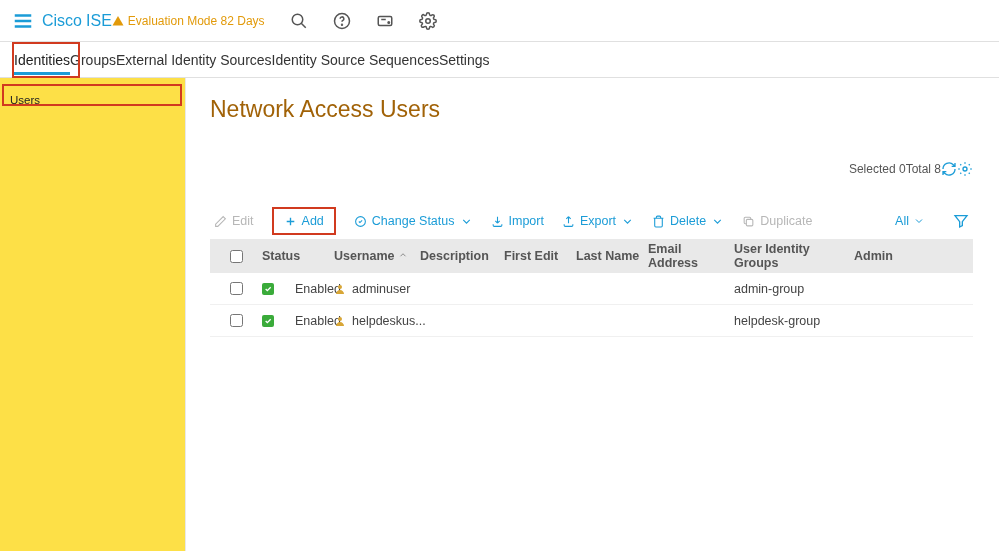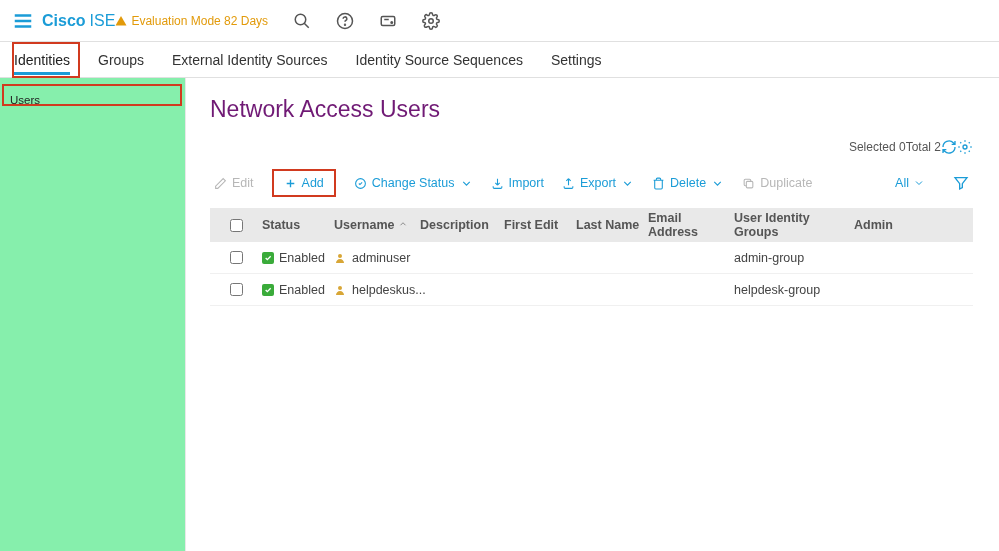--- a/index.html
+++ b/index.html
@@ -1,47 +1,47 @@
 <!DOCTYPE html>
 <html><head>
   <meta charset="utf-8">
   <style>
     * { margin: 0; padding: 0; box-sizing: border-box; }
     body { font-family: -apple-system, BlinkMacSystemFont, "Segoe UI", Helvetica, Arial, sans-serif; font-size: 13px; color: #333; background: #fff; }
     
     .header { display: flex; align-items: center; height: 42px; padding: 0 12px; border-bottom: 1px solid #e0e0e0; }
     .hamburger { display:inline-flex; align-items:center; justify-content:center; width:22px; height:22px; color:#1b9cd7; cursor:pointer; margin-right:8px }
-    .brand { color:#1b9cd7; font-size:16px; font-weight:700; margin-right:4px }
+    .brand { color:#1b9cd7; font-size:16px; font-weight:400; margin-right:4px }
     .brand-sub { color:#1b9cd7; font-size:16px; font-weight:400 }
     .breadcrumb-wrap { flex:1; display:flex; justify-content:center }
     .breadcrumb { border:2px solid #d13a1f; padding:4px 14px; font-size:15px; color:#444 }
     .header-right { display:flex; align-items:center; gap:25px }
     .eval-badge { color:#e29a0a; font-size:12px; display:flex; align-items:center; gap:4px }
     .eval-badge svg { width:12px; height:12px }
     .header-icon { width:18px; height:18px; color:#555; cursor:pointer; display:inline-flex; align-items:center; justify-content:center }
     
-    .topnav { display:flex; align-items:center; height:36px; padding:0 14px; border-bottom:1px solid #e0e0e0; gap:28px }
+    .topnav { display:flex; align-items:center; height:36px; padding:0 14px; border-bottom:1px solid #e0e0e0; }
     .topnav-item { font-size:14px; color:#333; cursor:pointer; height:100%; display:flex; align-items:center; position:relative }
     .topnav-item.active { color:#222 }
     .topnav-item.active::after { content:""; position:absolute; bottom:2px; left:0; right:0; height:3px; background:#1b9cd7 }
     .topnav-highlight { position:absolute; border:2px solid #d13a1f; pointer-events:none; left:12px; top:42px; width:68px; height:36px }
     
     .layout { display:flex; height:calc(551px - 42px - 36px) }
-    .sidebar { width:186px; border-right:1px solid #e8e8e8; background:#86efac; padding-top:10px; position:relative }
+    .sidebar { width:186px; border-right:1px solid #e8e8e8; background:#fde047; padding-top:10px; position:relative }
     .side-item { font-size:11.5px; color:#555; padding:6px 10px; cursor:pointer }
     .side-item.sel { color:#222 }
     .side-highlight { border:2px solid #d13a1f; position:absolute; top:6px; left:2px; width:180px; height:22px; pointer-events:none }
     
     .main { flex:1; padding:18px 26px 18px 24px }
-    .page-title { font-size:23px; font-weight:400; color:#701a75; margin-bottom:16px }
-    .meta-row { display:flex; justify-content:flex-end; align-items:center; gap:0; font-size:12px; color:#555; margin-bottom:8px }
+    .page-title { font-size:23px; font-weight:400; color:#a16207; margin-bottom:38px }
+    .meta-row { display:flex; justify-content:flex-end; align-items:center; gap:0; font-size:12px; color:#555; margin-bottom:24px }
     .meta-row .refresh-icon, .meta-row .gear-icon { width:16px; height:16px; color:#1b9cd7; cursor:pointer }
     .meta-row .gear-icon { color:#1b9cd7 }
     
-    .toolbar { display:flex; align-items:center; gap:18px; padding:6px 4px 11px }
+    .toolbar { display:flex; align-items:center; gap:18px; padding:6px 4px 4px }
     .tool-btn { font-size:12.5px; display:inline-flex; align-items:center; gap:5px; cursor:pointer }
     .tool-btn.disabled { color:#b7b7b7; cursor:default }
     .tool-btn.primary { color:#1b9cd7 }
     .tool-btn svg { width:13px; height:13px }
     .add-highlight { border:2px solid #d13a1f; padding:5px 10px; display:inline-flex; align-items:flex-end; gap:5px }
     .toolbar-spacer { flex:1 }
     .filter-all { color:#1b9cd7; font-size:12.5px; display:inline-flex; align-items:center; gap:4px; cursor:pointer }
     .funnel { color:#1b9cd7; width:16px; height:16px; cursor:pointer; margin-left:10px }
     
     .table { width:100% }
@@ -50,21 +50,21 @@
     .col-status { width:72px }
     .col-user { width:86px; display:flex; align-items:center; gap:4px }
     .col-desc { width:84px }
     .col-fn { width:72px }
     .col-ln { width:72px }
     .col-email { width:86px }
     .col-group { width:120px }
     .col-admin { width:60px }
     .trow { display:flex; align-items:center; height:32px; border-bottom:1px solid #f0f0f0; font-size:12.5px; color:#444 }
     .trow .col-check input { cursor:pointer }
-    .status-chip { display:inline-flex; align-items:center; gap:5px }
+    .status-chip { display:inline-flex; align-items:center; gap:21px }
     .status-chip .dot { width:12px; height:12px; background:#3aab3a; border-radius:2px; display:flex; align-items:center; justify-content:center }
     .status-chip .dot svg { width:8px; height:8px; color:#fff }
     .user-cell { display:inline-flex; align-items:center; gap:6px }
     .user-cell svg { width:12px; height:12px; color:#d8a636 }
     .sort-caret svg{ width:10px; height:10px; color:#777 }
     input[type=checkbox]{ width:13px; height:13px }
   </style>
 </head>
 <body>
 
@@ -125,21 +125,21 @@
   <div class="sidebar">
     <div class="side-highlight"></div>
     <div class="side-item sel">Users</div>
   </div>
 
   <div class="main">
     <div class="page-title">Network Access Users</div>
 
     <div class="meta-row">
       <span>Selected 0</span>
-      <span>Total 2</span>
+      <span>Total 8</span>
       <span class="refresh-icon">
         <svg viewBox="0 0 24 24" fill="none" stroke="currentColor" stroke-width="2">
             <path d="M3 12a9 9 0 0 1 15.5-6.3L21 8M21 3v5h-5M21 12a9 9 0 0 1-15.5 6.3L3 16M3 21v-5h5"></path>
           </svg>
       </span>
       <span class="gear-icon">
         <svg viewBox="0 0 24 24" fill="none" stroke="currentColor" stroke-width="2">
             <circle cx="12" cy="12" r="3"></circle>
             <path d="M12 2v2M12 20v2M4.93 4.93l1.41 1.41M17.66 17.66l1.41 1.41M2 12h2M20 12h2M4.93 19.07l1.41-1.41M17.66 6.34l1.41-1.41"></path>
           </svg>

